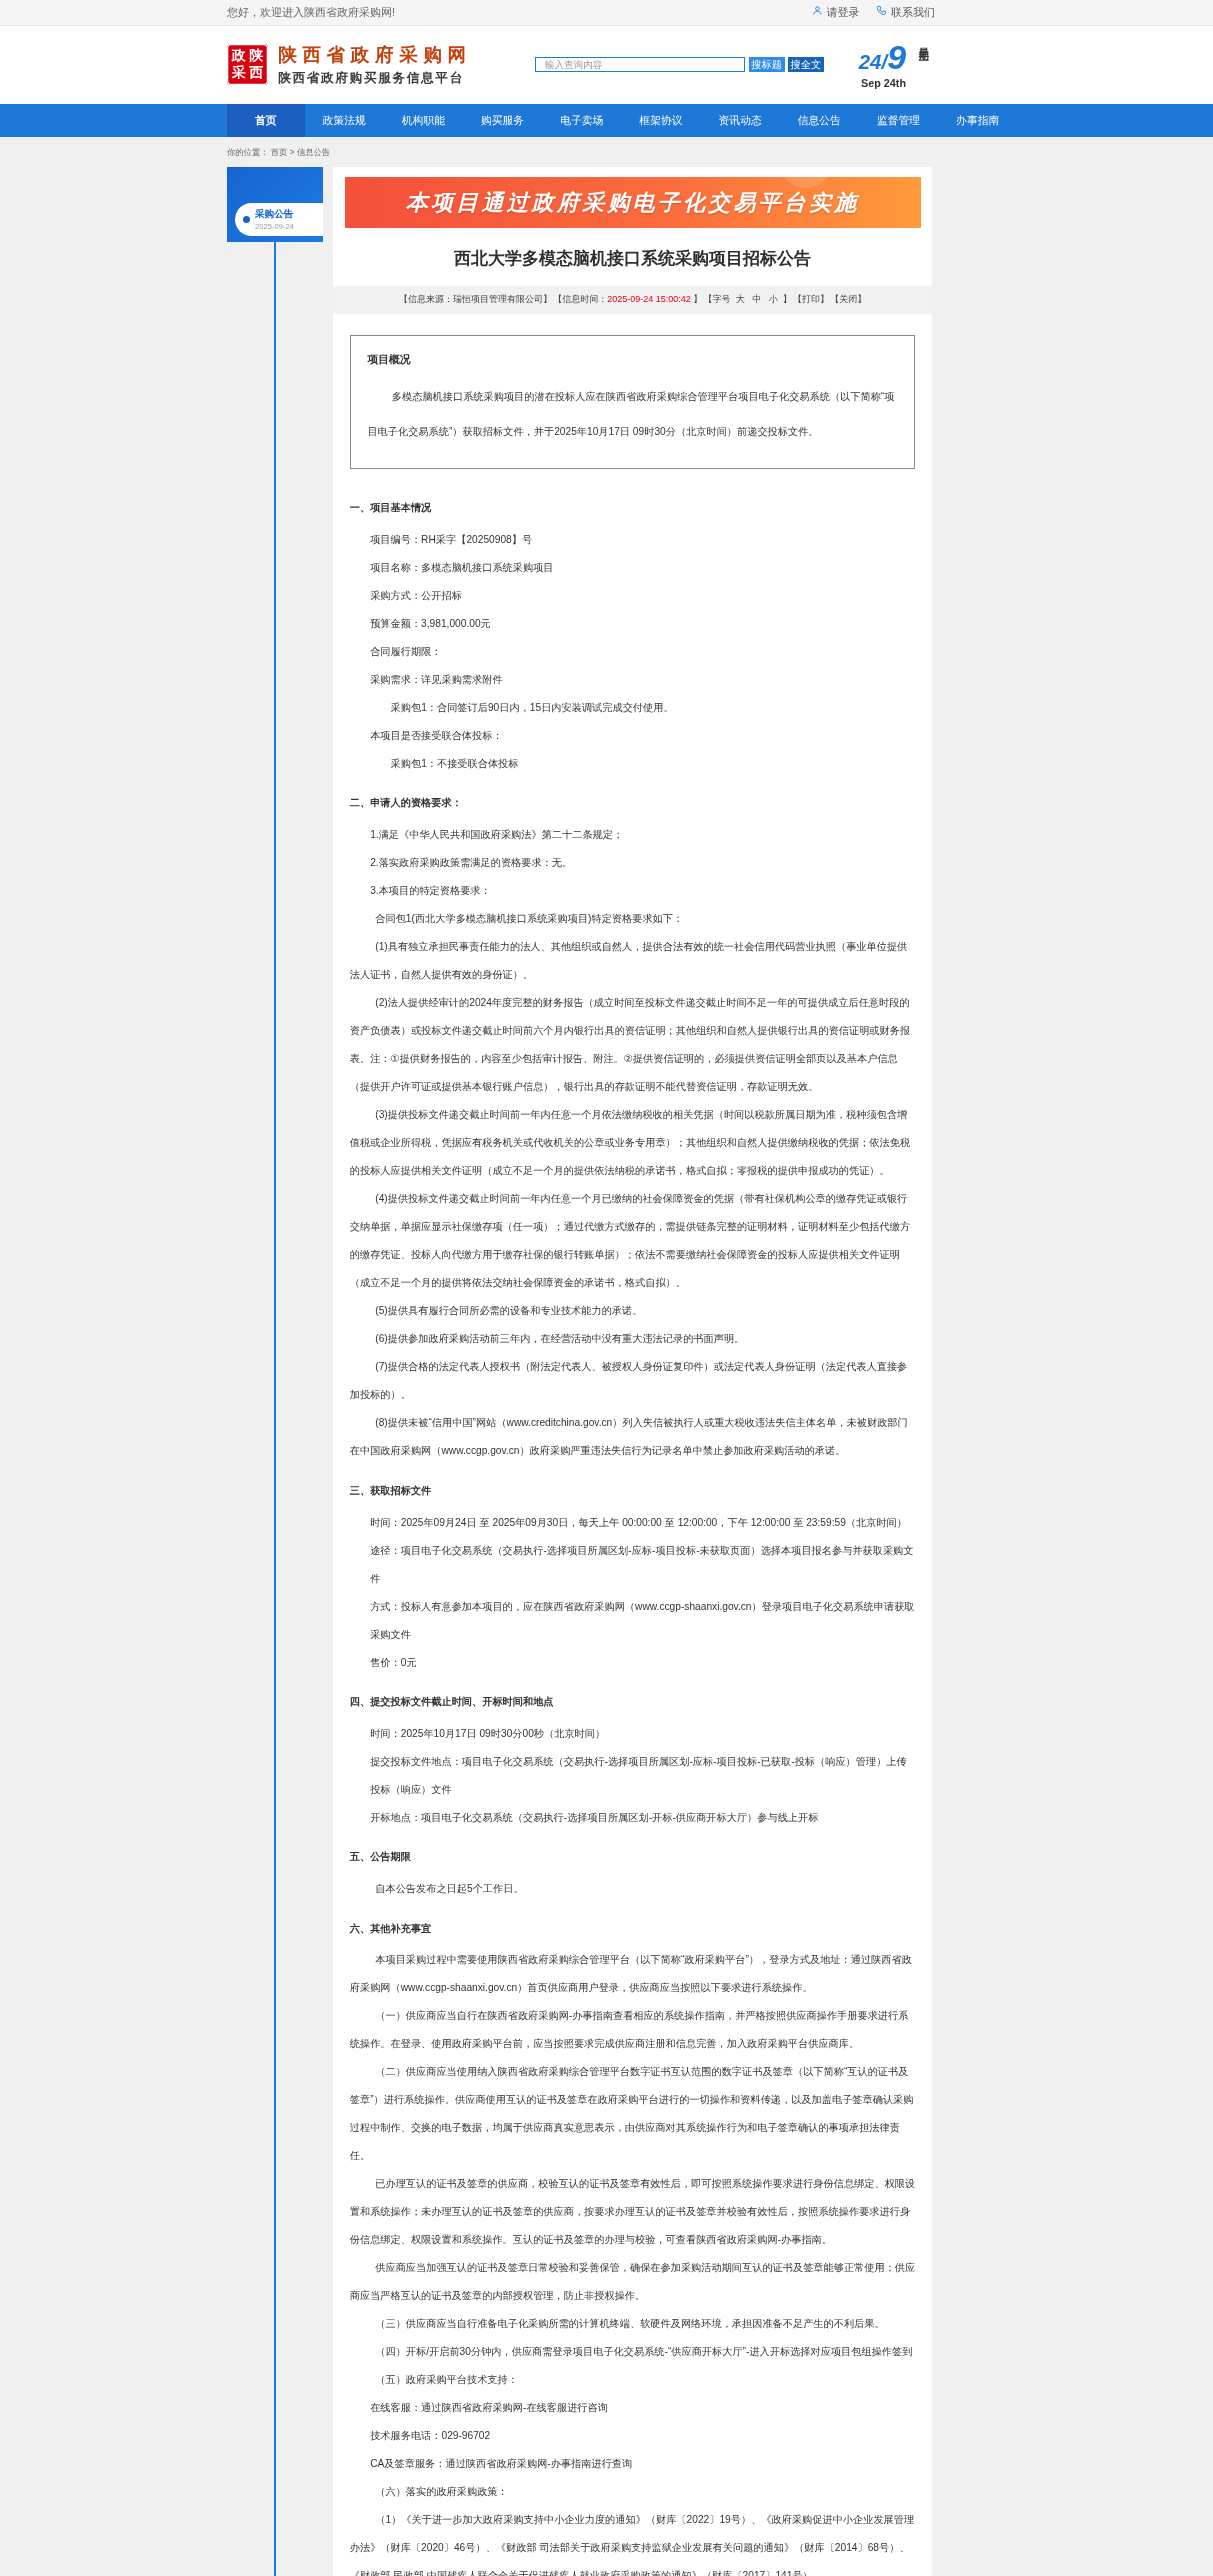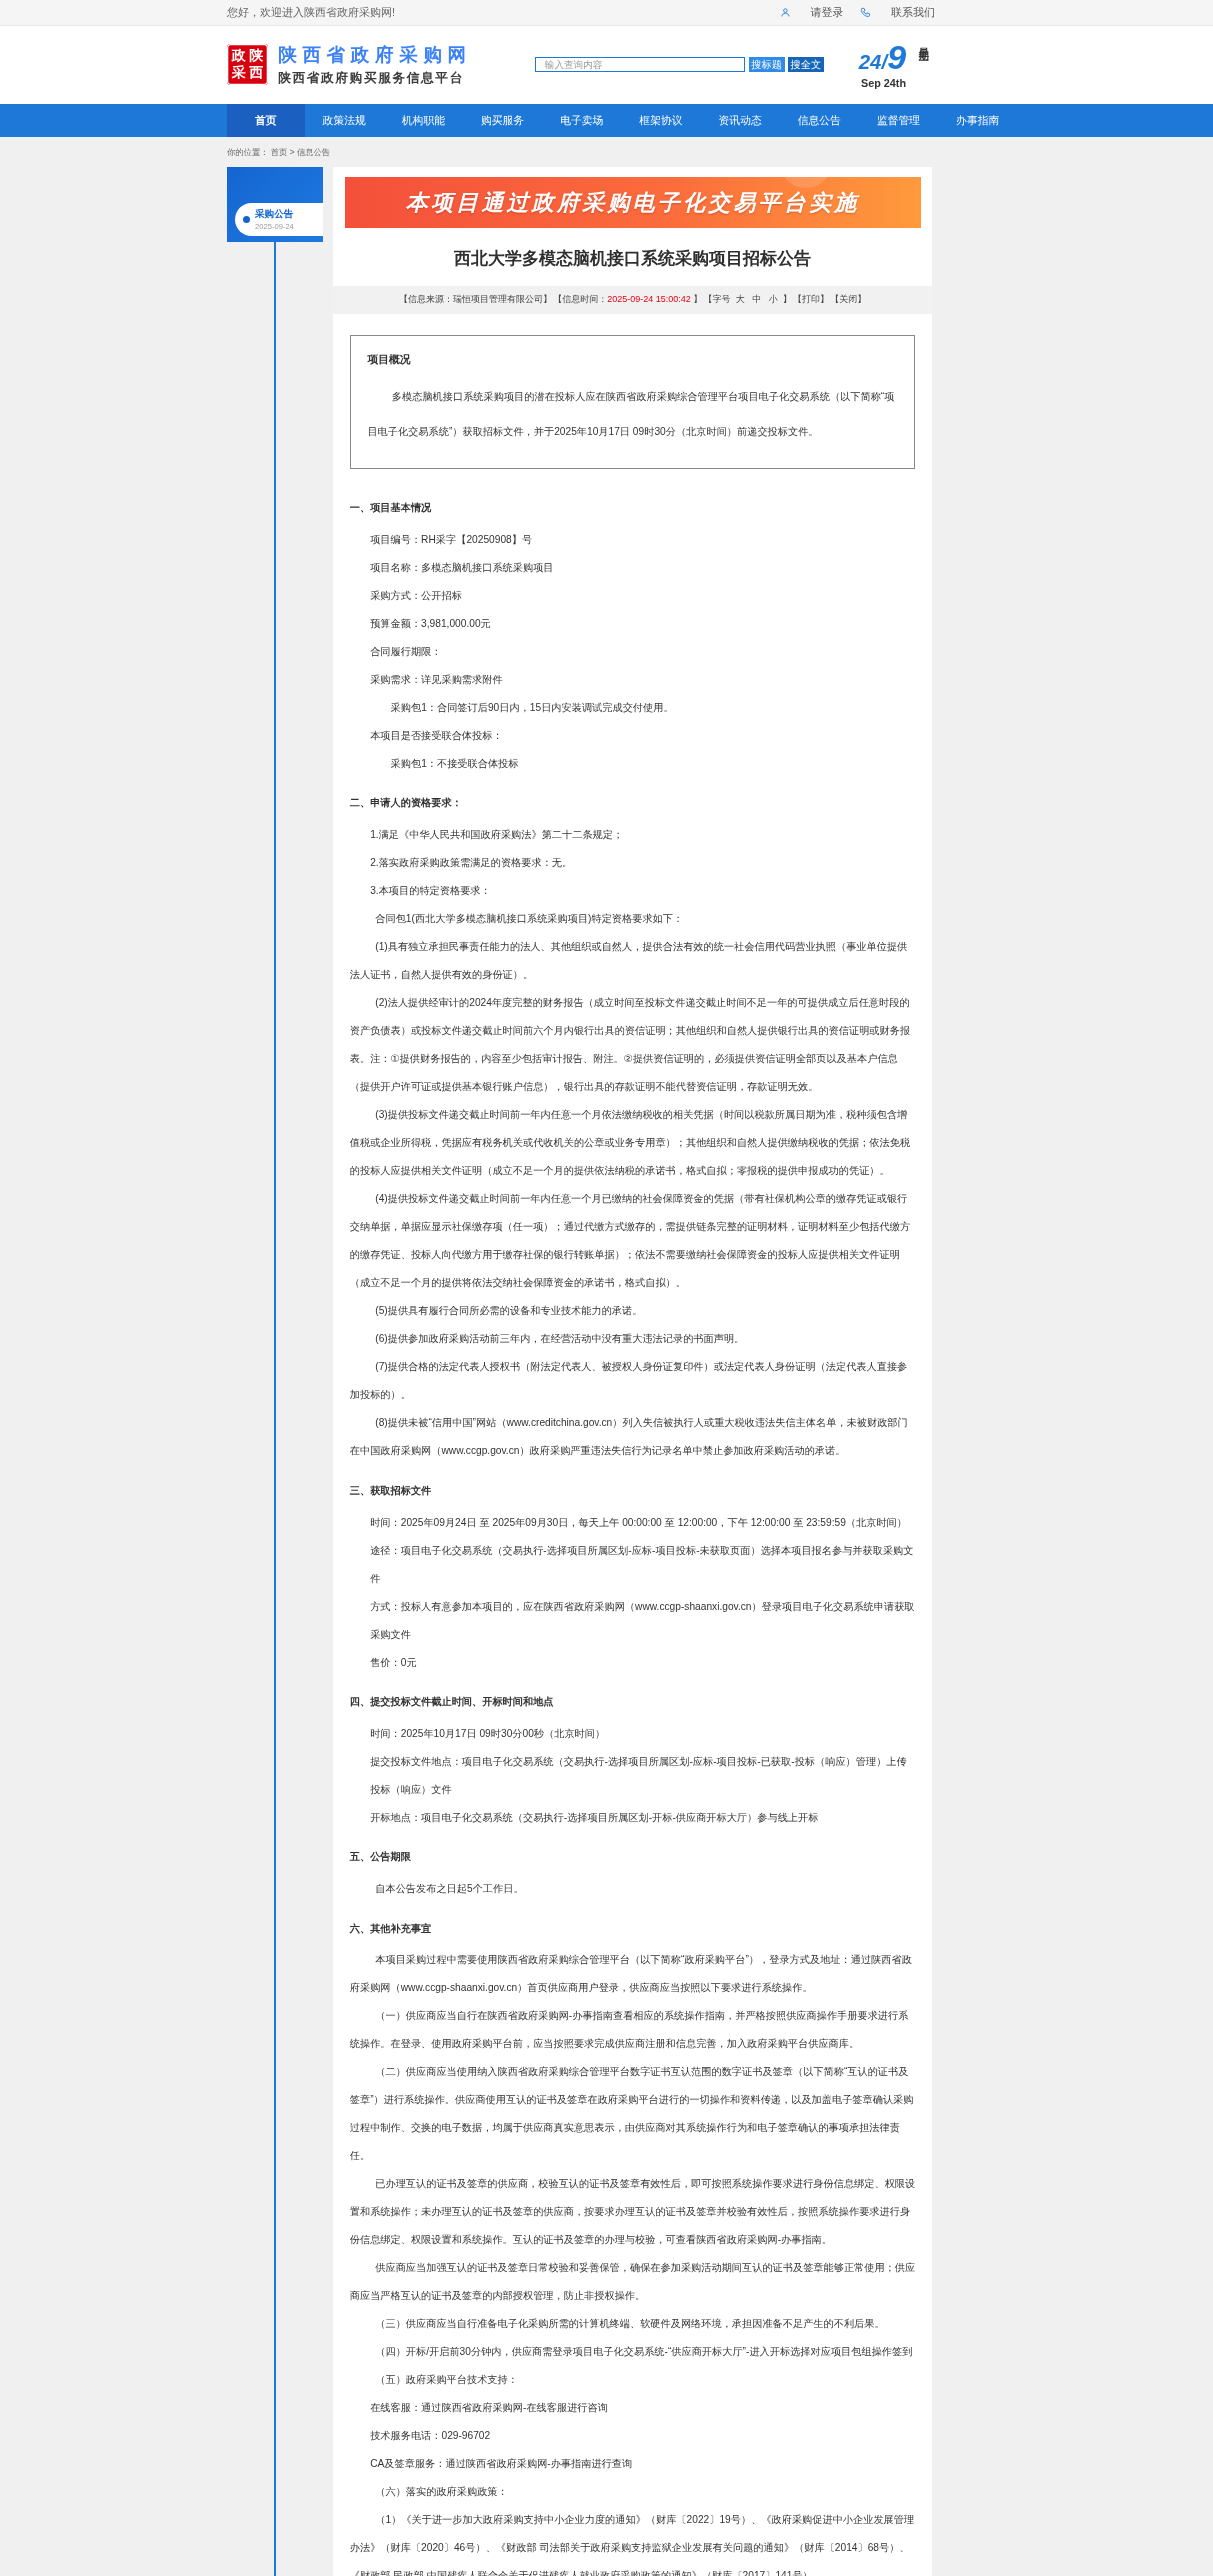--- a/index.html
+++ b/index.html
@@ -8,35 +8,35 @@
     font-family: "Liberation Sans", "DejaVu Sans", sans-serif;
     color: #333;
     width: 1213px;
   }
   .container { width: 759px; margin: 0 auto; }
 
   
   .topbar { background: #f5f5f5; border-bottom: 0.6px solid #e8e8e8; height: 25.5px; }
   .topbar .container { display: flex; align-items: center; justify-content: space-between; height: 100%; font-size: 11px; color: #666; }
   .topbar-right { display: flex; align-items: center; gap: 16.6px; margin-right: 51px; }
-  .topbar-link { display: flex; align-items: center; gap: 20px; color: #555; cursor: pointer; text-decoration: none; }
+  .topbar-link { display: flex; gap: 4px; color: #555; cursor: pointer; text-decoration: none; }
   .topbar-link svg { display: block; }
 
   
   .header { background: #fff; height: 78px; }
   .header .container { display: flex; align-items: center; height: 100%; }
   .logo-wrap { display: flex; align-items: center; }
   .stamp {
     width: 41px; height: 41px; background: #d8000f; border-radius: 3.8px;
     display: grid; grid-template-columns: 1fr 1fr; place-items: center;
     box-shadow: inset 0 0 0 1.3px #fff, inset 0 0 0 2.5px #d8000f; padding: 3.2px;
   }
   .stamp span { color: #fff; font-weight: bold; font-size: 14px; line-height: 1.1; }
   .site-names { margin-left: 10.2px; }
-  .site-name { font-size: 18.5px; font-weight: bold; letter-spacing: 5.7px; color: #3b82f6; }
+  .site-name { font-size: 18.5px; font-weight: bold; letter-spacing: 5.7px; color: #c2410c; }
   .site-sub { font-size: 12.7px; font-weight: bold; letter-spacing: 1.6px; color: #3c3c3c; margin-top: 3.8px; }
   .search-wrap { display: flex; align-items: stretch; margin-left: 63px; height: 15px; }
   .search-input {
     width: 210px; border: 1.3px solid #1e78d8; padding: 0 9px; font-size: 9.6px; outline: none;
     color: #333; font-family: inherit;
   }
   .search-input::placeholder { color: #999; }
   .search-btn { border: 0; color: #fff; font-size: 10.2px; width: 36px; cursor: pointer; font-family: inherit; }
   .search-btn.title { background: #2e8be8; margin-left: 3.8px; }
   .search-btn.full { background: #1565b8; margin-left: 3.2px; }

